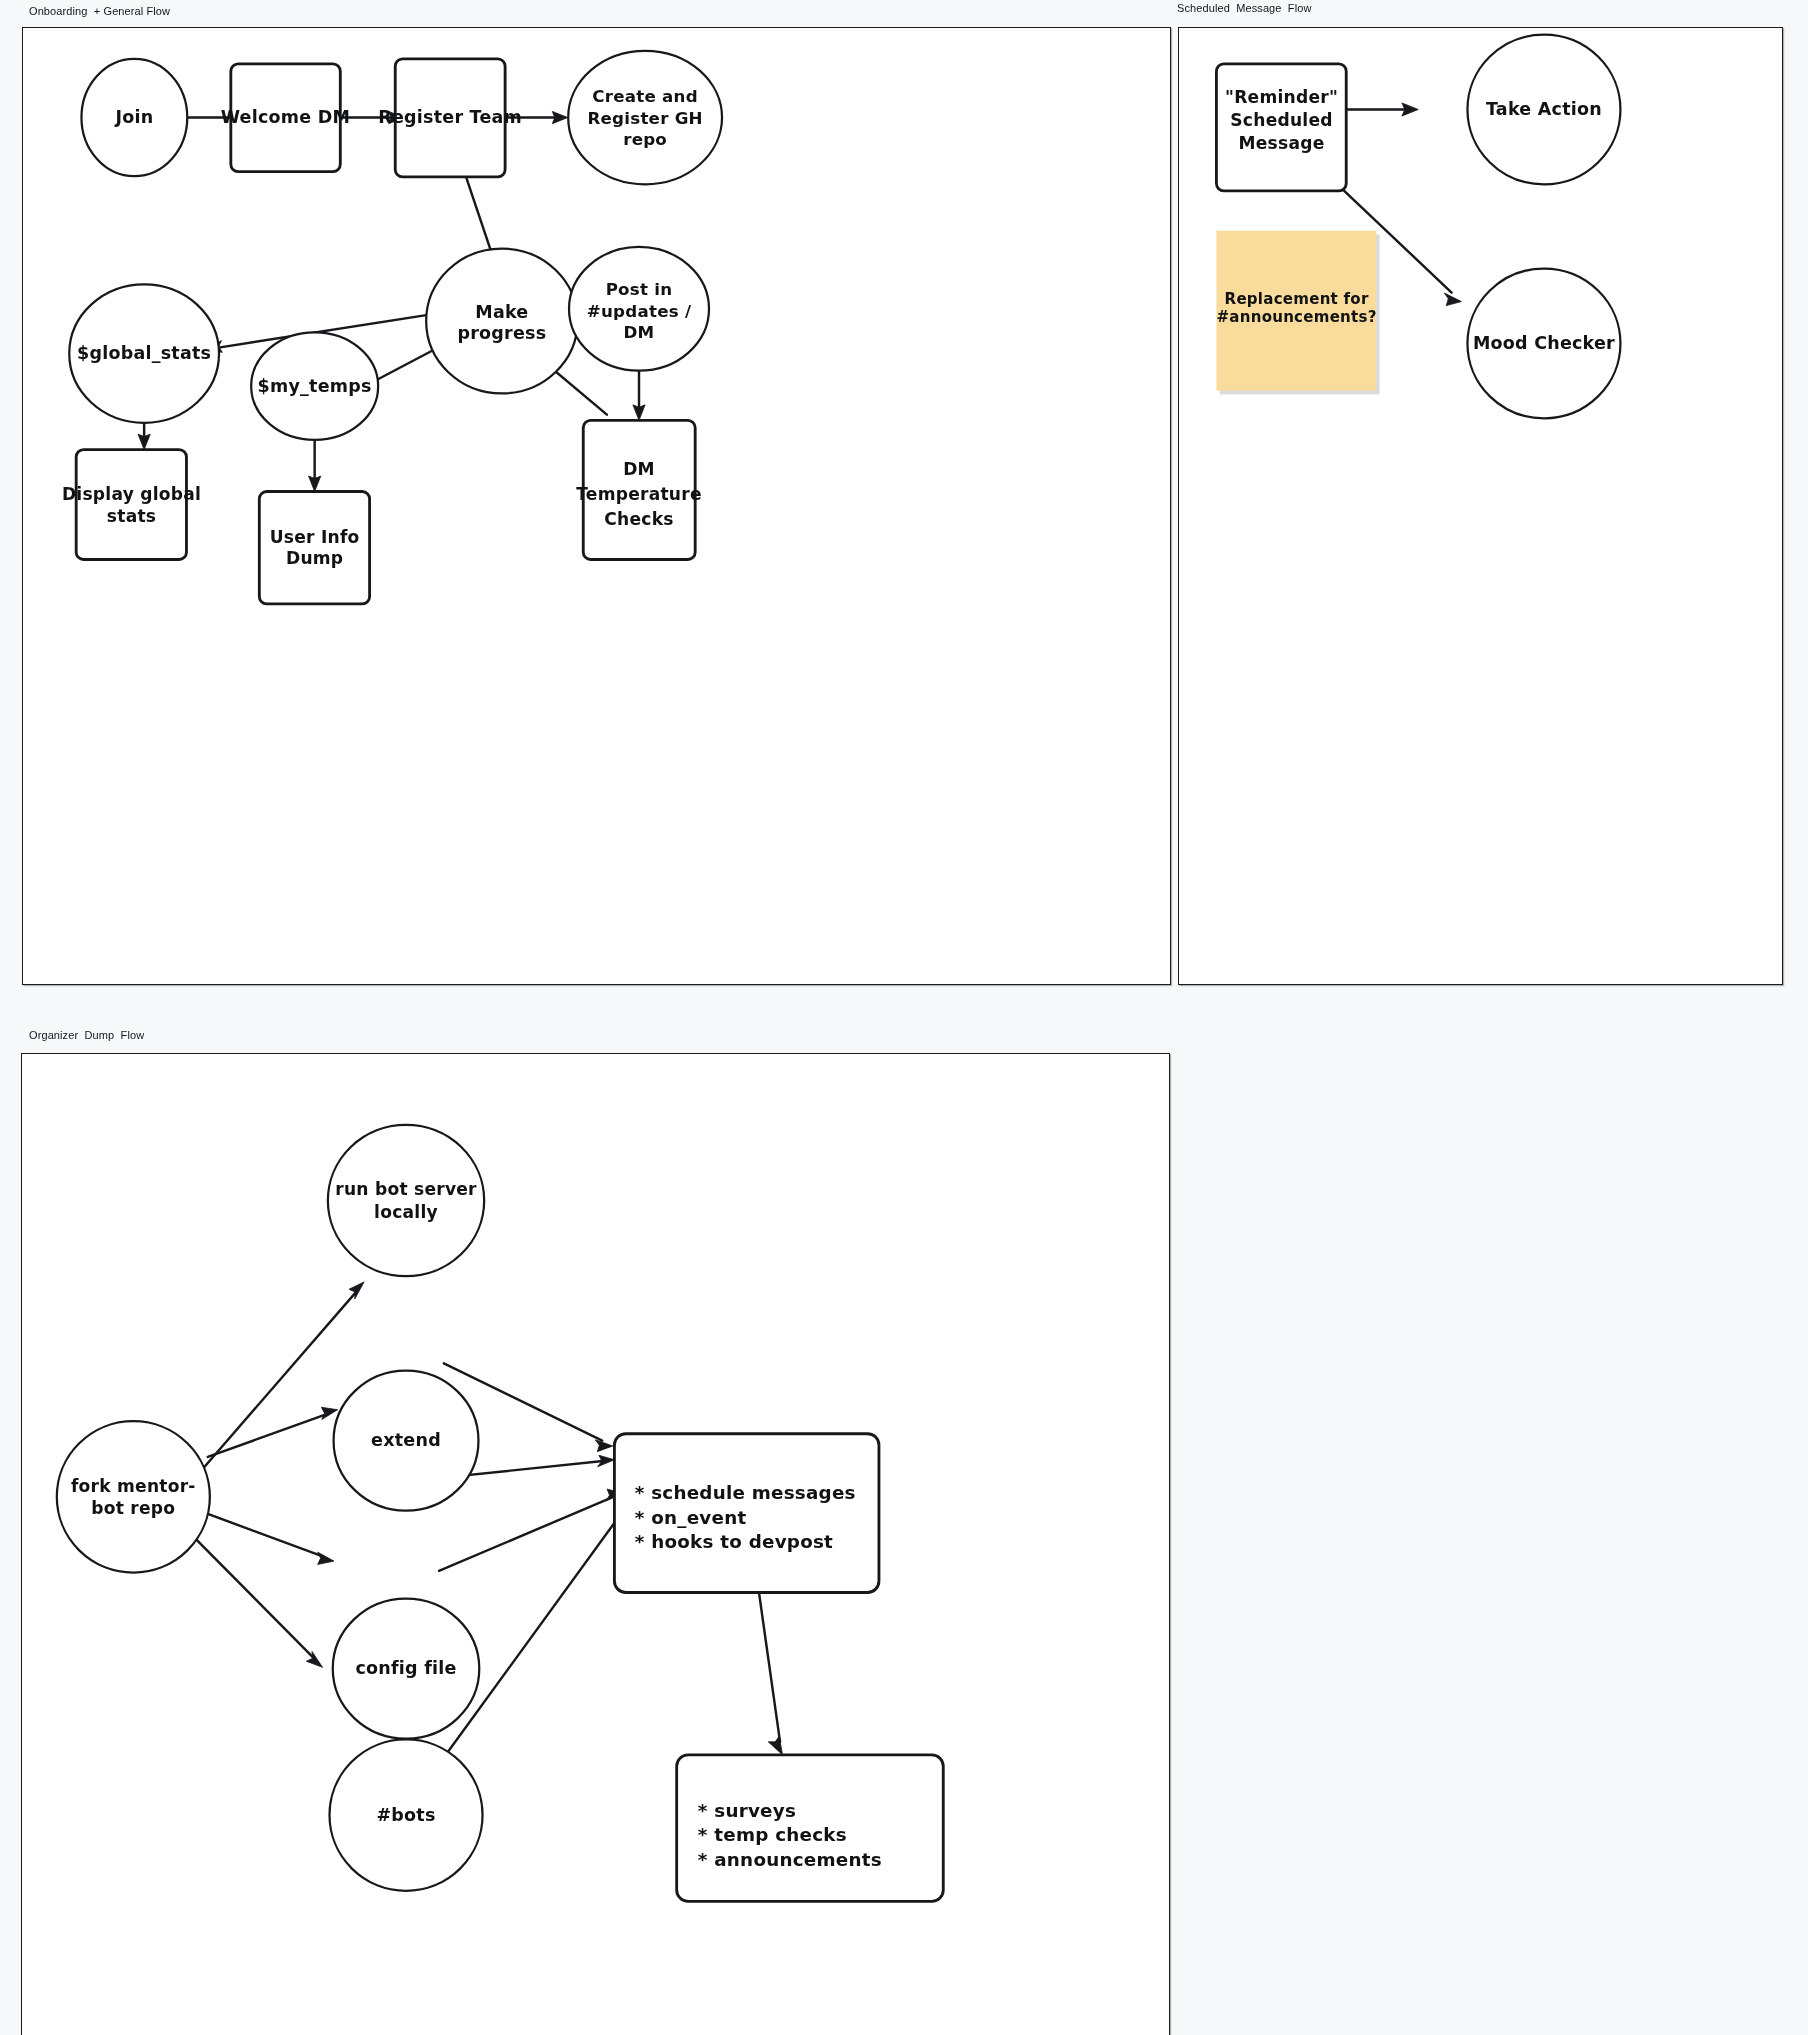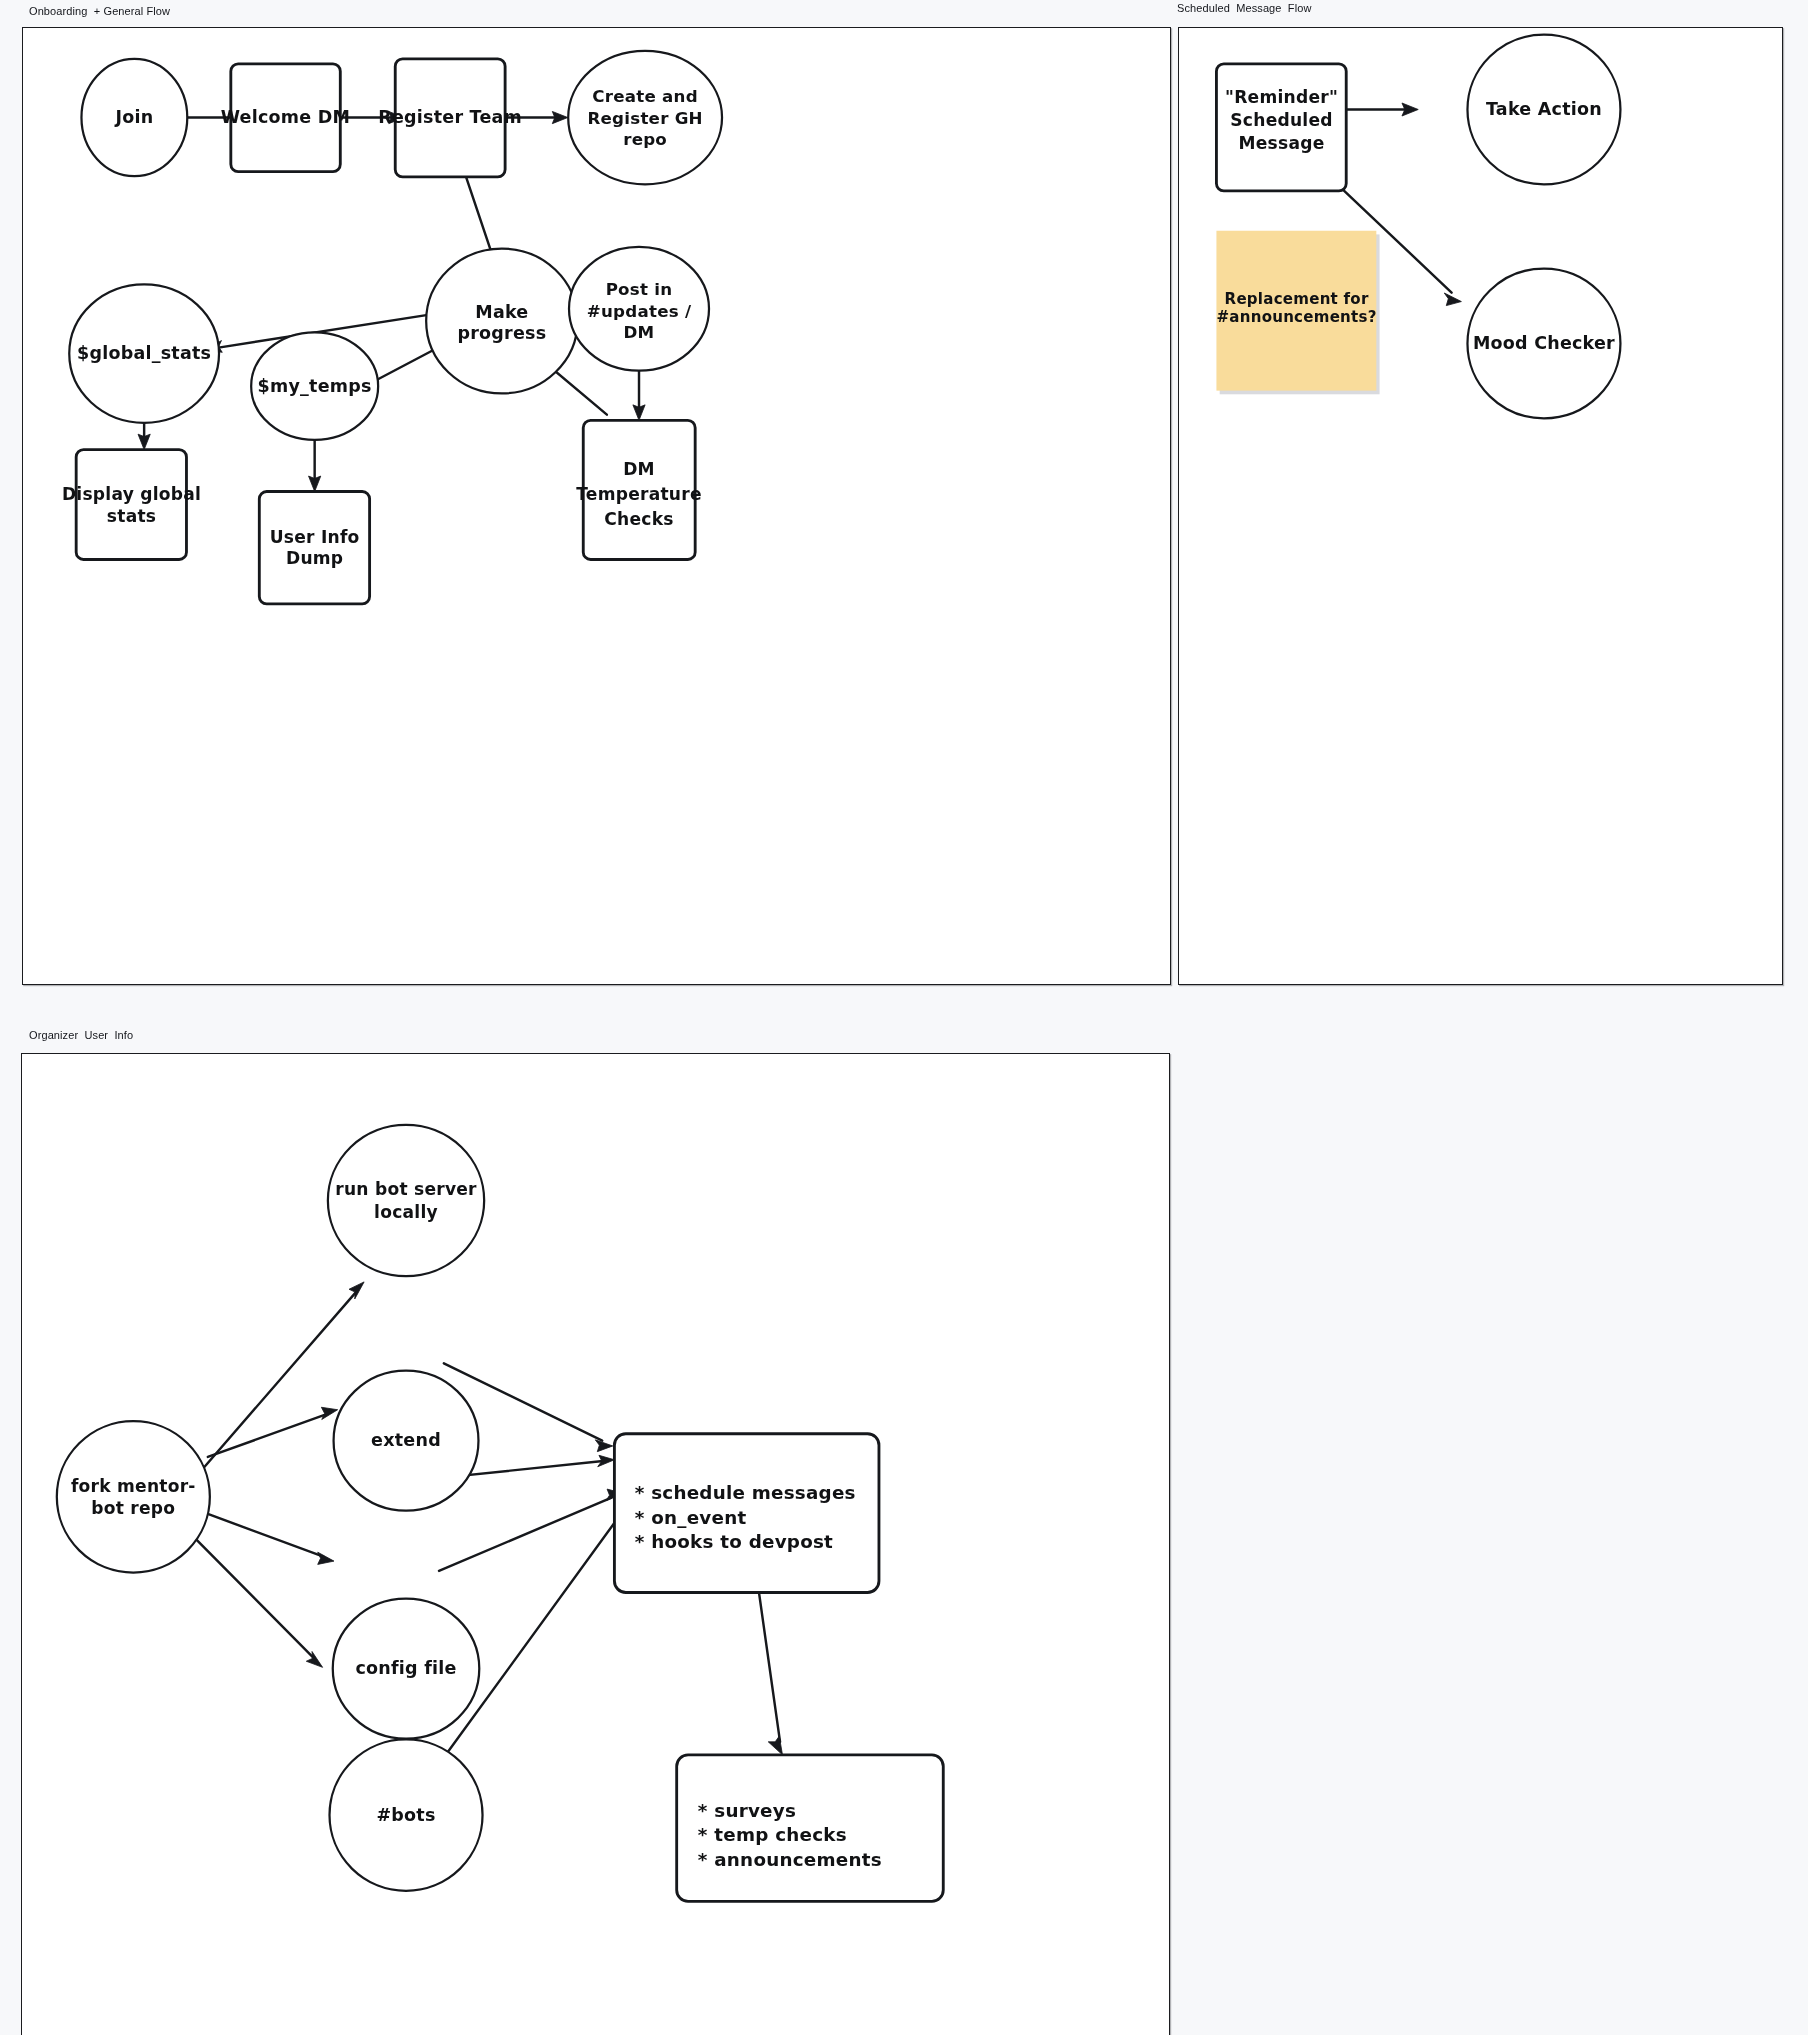--- a/index.html
+++ b/index.html
@@ -201,21 +201,21 @@
         <rect class="sticky-shadow" x="100" y="507" width="393" height="393"></rect>
         <rect class="sticky" x="92" y="498" width="393" height="393"></rect>
         <text class="hand-text" x="289" y="666" font-size="37">Replacement for</text>
         <text class="hand-text" x="289" y="712" font-size="37">#announcements?</text>
       </g>
 
     </svg>
   </div>
 </div>
 
-<div class="frame-label" style="left:29px;top:1029px;">Organizer  User  Info</div>
+<div class="frame-label" style="left:29px;top:1029px;">Organizer  Dump  Flow</div>
 
 <div class="frame" style="left:21px;top:1053px;width:1149px;height:1116px;">
   <div class="canvas">
     <svg class="board" width="1149" height="965" viewBox="0 0 2822 2371" aria-hidden="true">
 
       <g>
         <path class="edge" d="M 430 1035 L 820 585"></path>
         <path class="edge-head" d="M 840 560 L 817 602 L 818 585 L 803 578 Z"></path>
       </g>
       <g>

